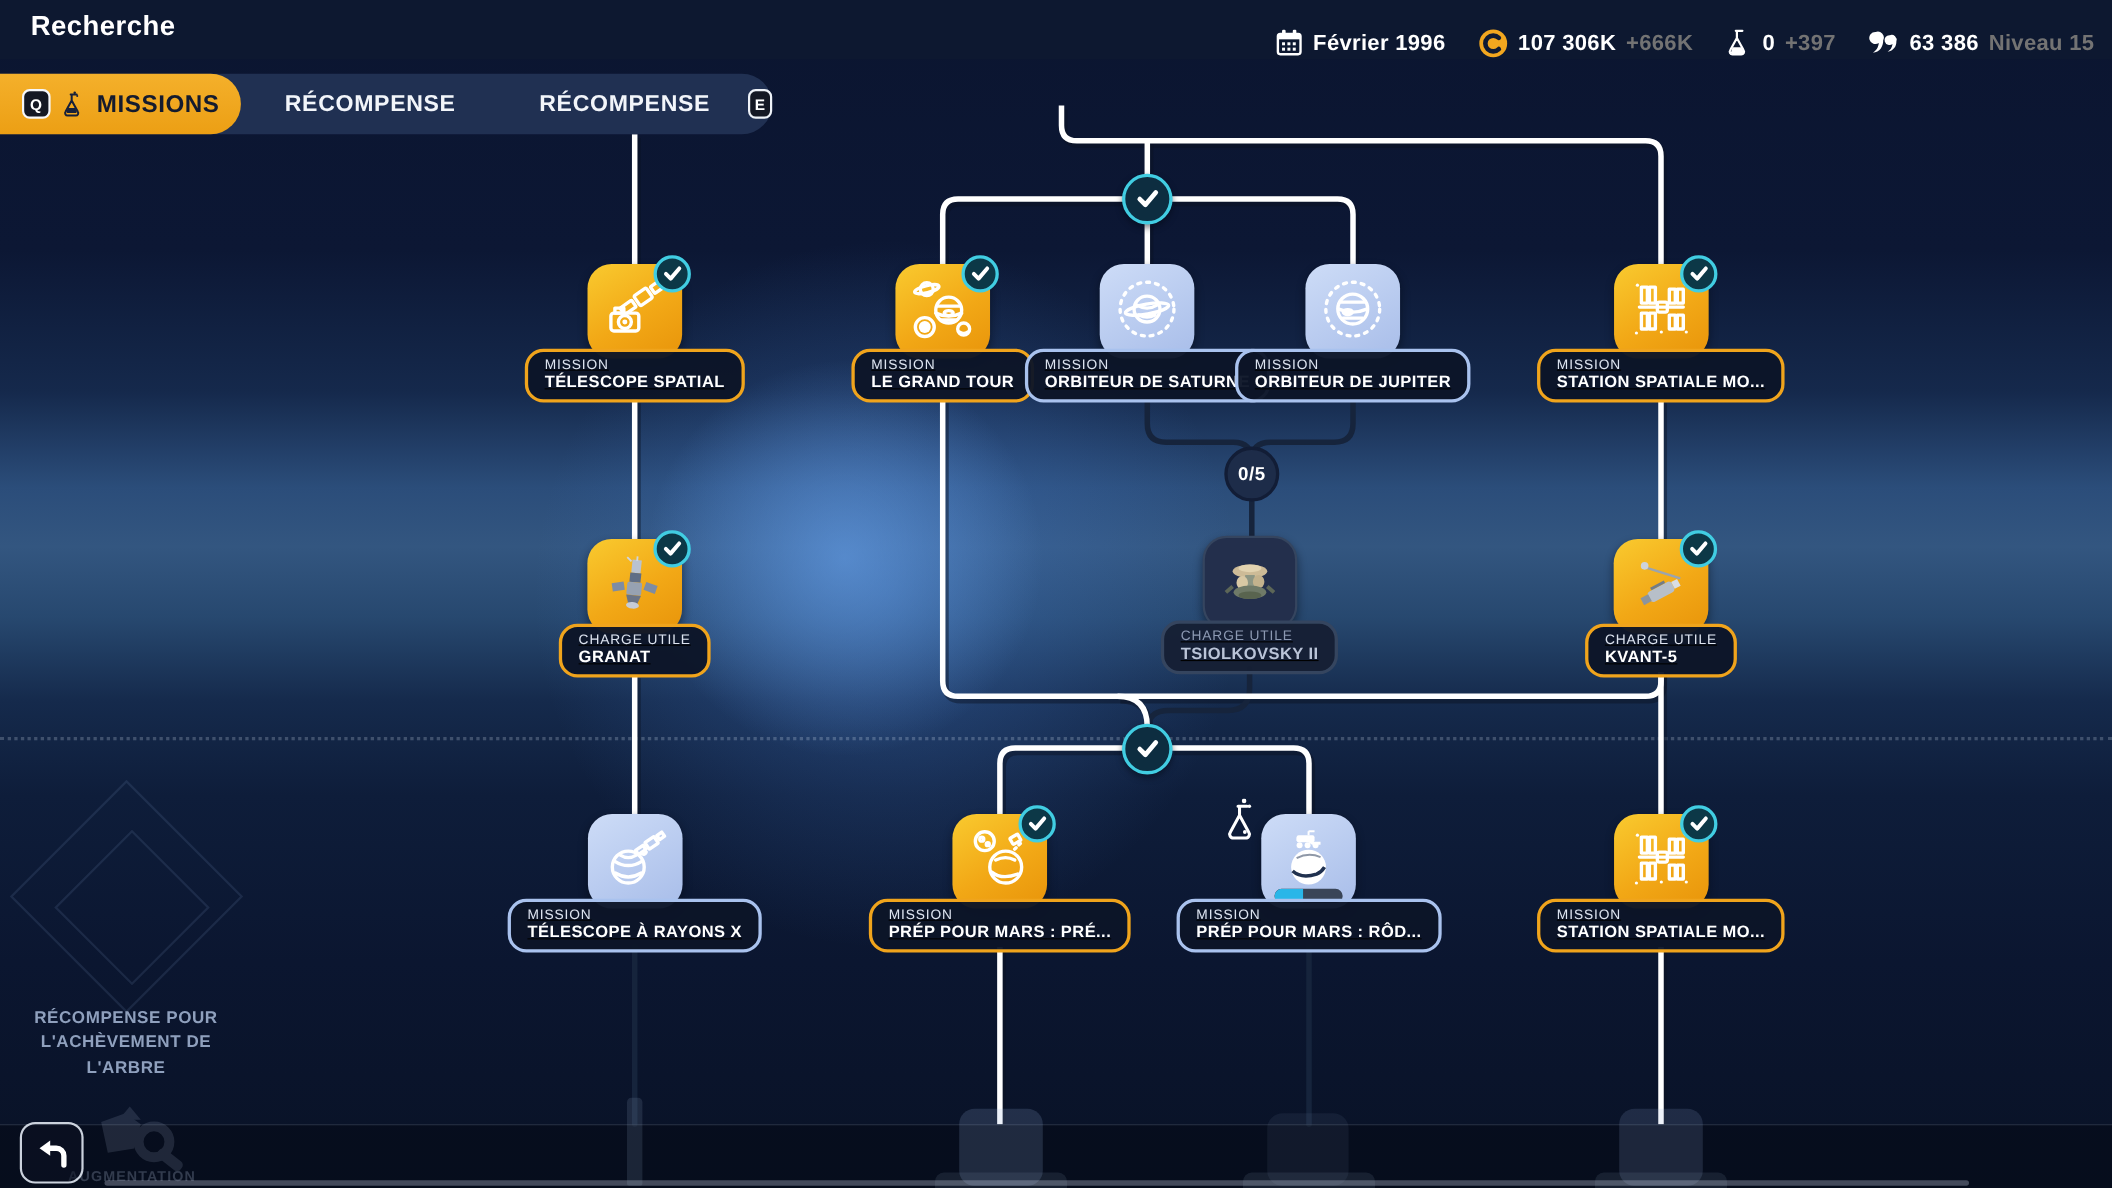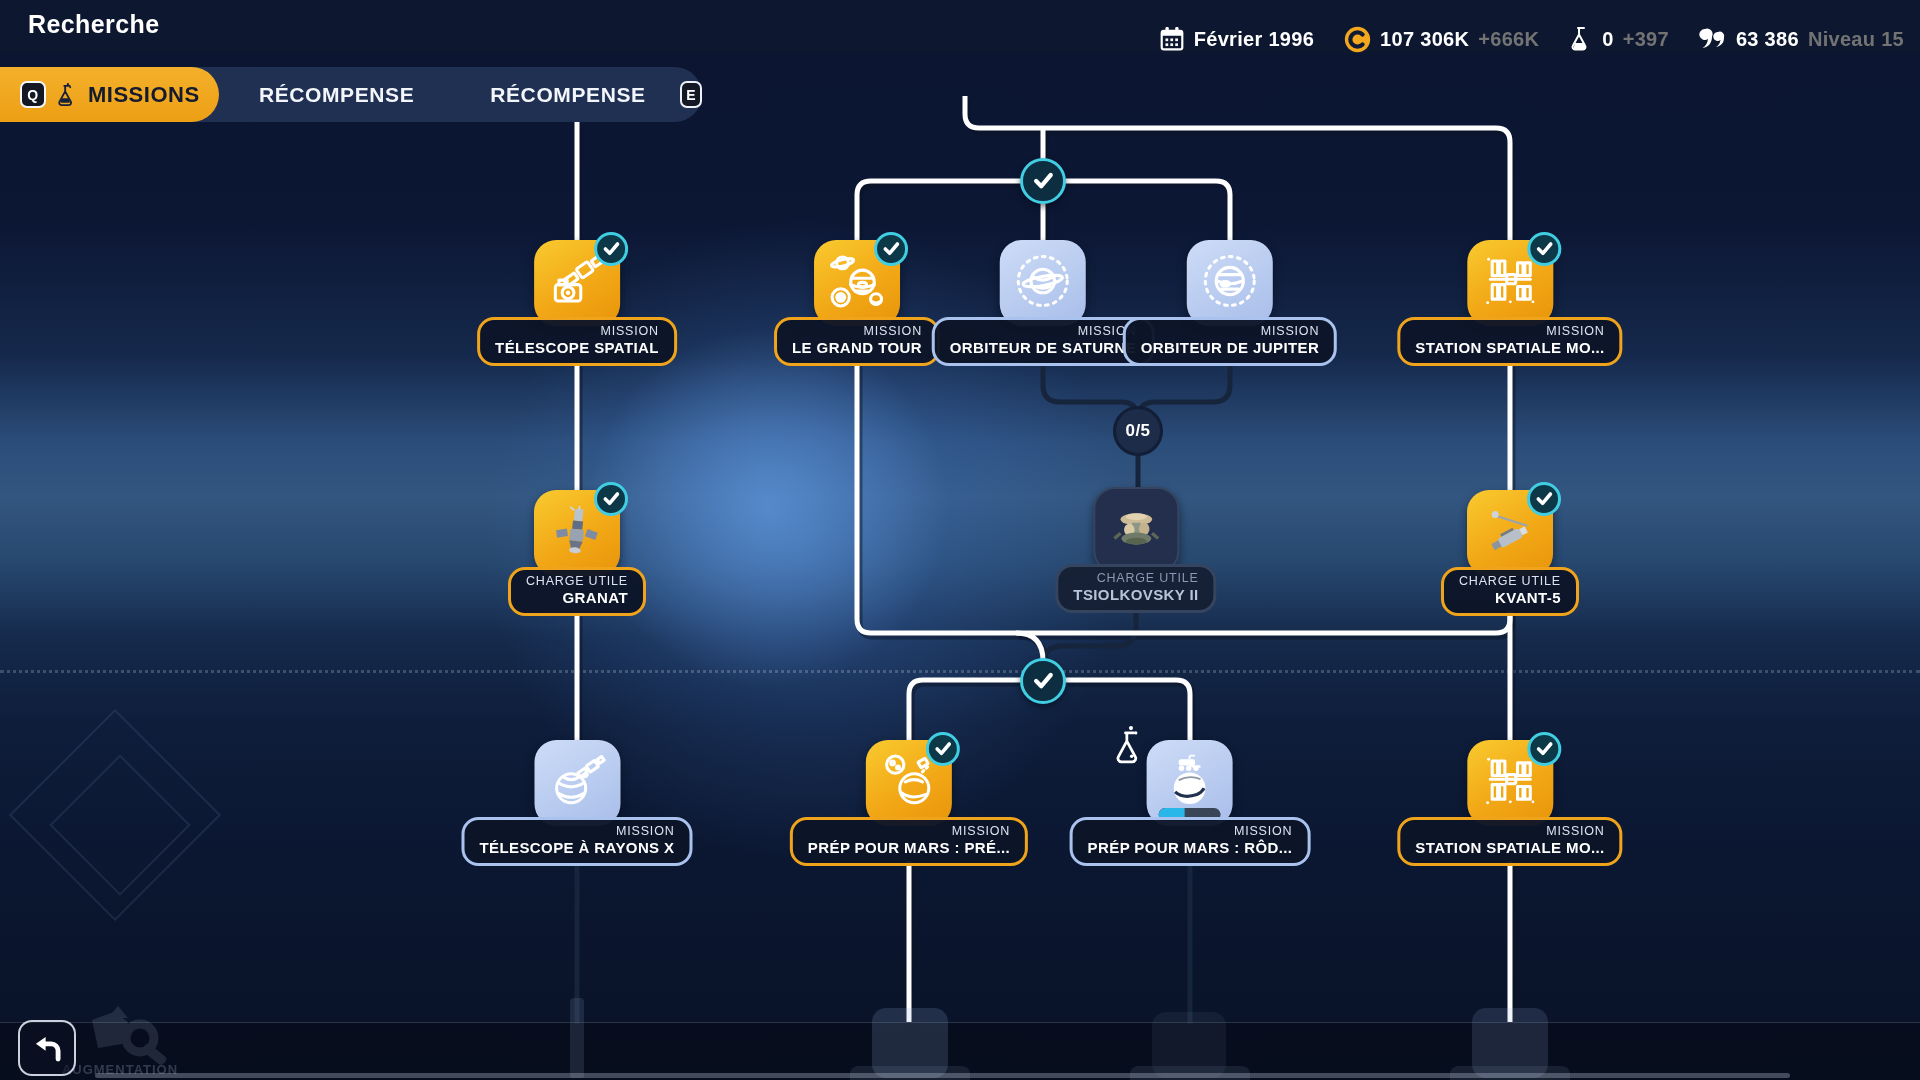--- a/index.html
+++ b/index.html
@@ -41,21 +41,21 @@
   
   .node{position:absolute;transform:translateX(-50%);display:flex;flex-direction:column;align-items:center;z-index:5;cursor:pointer;}
   .tile{position:relative;width:86px;height:86px;border-radius:22px;display:flex;align-items:center;justify-content:center;
     box-shadow:0 4px 8px rgba(4,8,18,.45);}
   .tile.completed{background:linear-gradient(150deg,#f9ca2f 0%,#f2a816 55%,#e8940a 100%);}
   .tile.available,.tile.research{background:linear-gradient(150deg,#cddcf7 0%,#a8bde9 100%);}
   .tile.locked{background:#232f4c;border:2px solid #35455f;}
   .check{position:absolute;right:-8px;top:-8px;width:34px;height:34px;border-radius:50%;background:#0c3847;
     border:3px solid #41cde2;display:flex;align-items:center;justify-content:center;}
   .pill{position:relative;z-index:2;margin-top:-9px;background:rgba(13,21,40,.96);border:3px solid #f0a41c;
-    border-radius:17px;padding:4px 15px 7px;text-align:right;white-space:nowrap;}
+    border-radius:17px;padding:4px 15px 7px;text-align:left;white-space:nowrap;text-decoration:underline;}
   .pill.available,.pill.research{border-color:#a9c2ee;}
   .pill.locked{border-color:#35455f;background:rgba(22,31,52,.96);}
   .cat{display:block;font-size:12.5px;color:#dde4f0;letter-spacing:.8px;}
   .name{display:block;font-size:15px;font-weight:bold;color:#fff;letter-spacing:.4px;margin-top:1px;}
   .pill.locked .cat{color:#8ема;} .pill.locked .cat{color:#8c99b2;} .pill.locked .name{color:#bac4d8;}
   .progress{position:absolute;left:50%;bottom:5px;transform:translateX(-50%);width:62px;height:13px;border-radius:7px;
     background:#3a4557;overflow:hidden;}
   .progress i{display:block;height:100%;width:42%;background:#29b6e8;border-radius:7px 0 0 7px;}
   .node-flask{position:absolute;left:-34px;top:-14px;}
   
@@ -425,20 +425,21 @@
             </svg>
           </div>
         </div>
         <div class="pill completed">
           <span class="cat">MISSION</span>
           <span class="name">STATION SPATIALE MO...</span>
         </div>
       </div>
     </div>
 
+  <div class="era-note">RÉCOMPENSE POUR L'ACHÈVEMENT DE L'ARBRE</div>
 
   <div class="bottom-strip"></div>
   <svg class="ghost-icon" style="left:78px;top:1000px;z-index:8;" width="95" height="70" viewBox="0 0 95 70">
     <circle cx="62" cy="38" r="14" fill="none" stroke="#aebdd6" stroke-width="9"></circle>
     <rect x="66" y="44" width="26" height="10" rx="4" transform="rotate(38 70 48)" fill="#aebdd6"></rect>
     <path d="M14,20 l22,-8 l14,10 l-6,22 l-24,4 z" fill="#aebdd6"></path>
     <path d="M40,6 l10,12 h-20 z" fill="#aebdd6"></path>
   </svg>
   <div class="ghost-label" style="left:120px;top:1062px;z-index:8;">AUGMENTATION</div>
   <div class="obelisk" style="left:570px;top:998px;height:80px;z-index:8;"></div>

